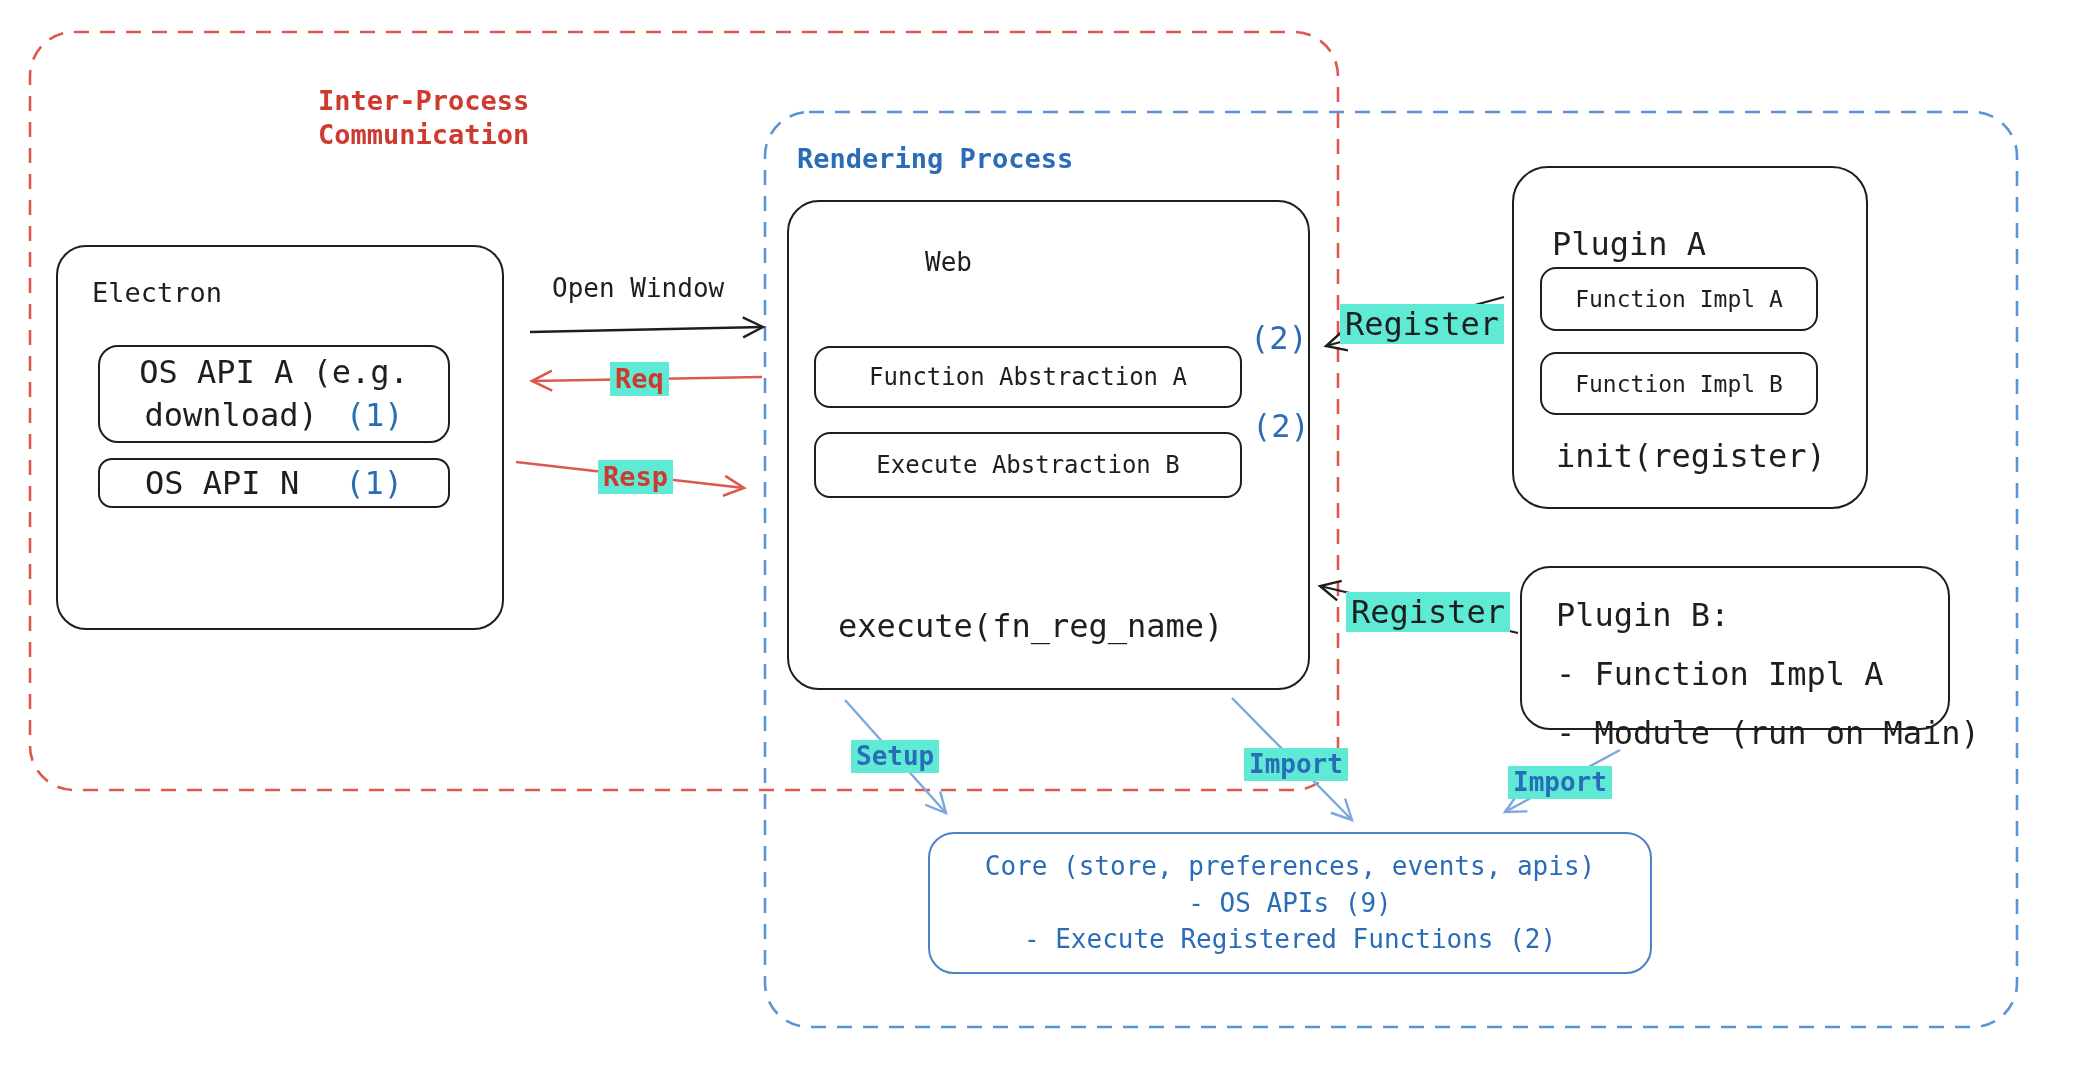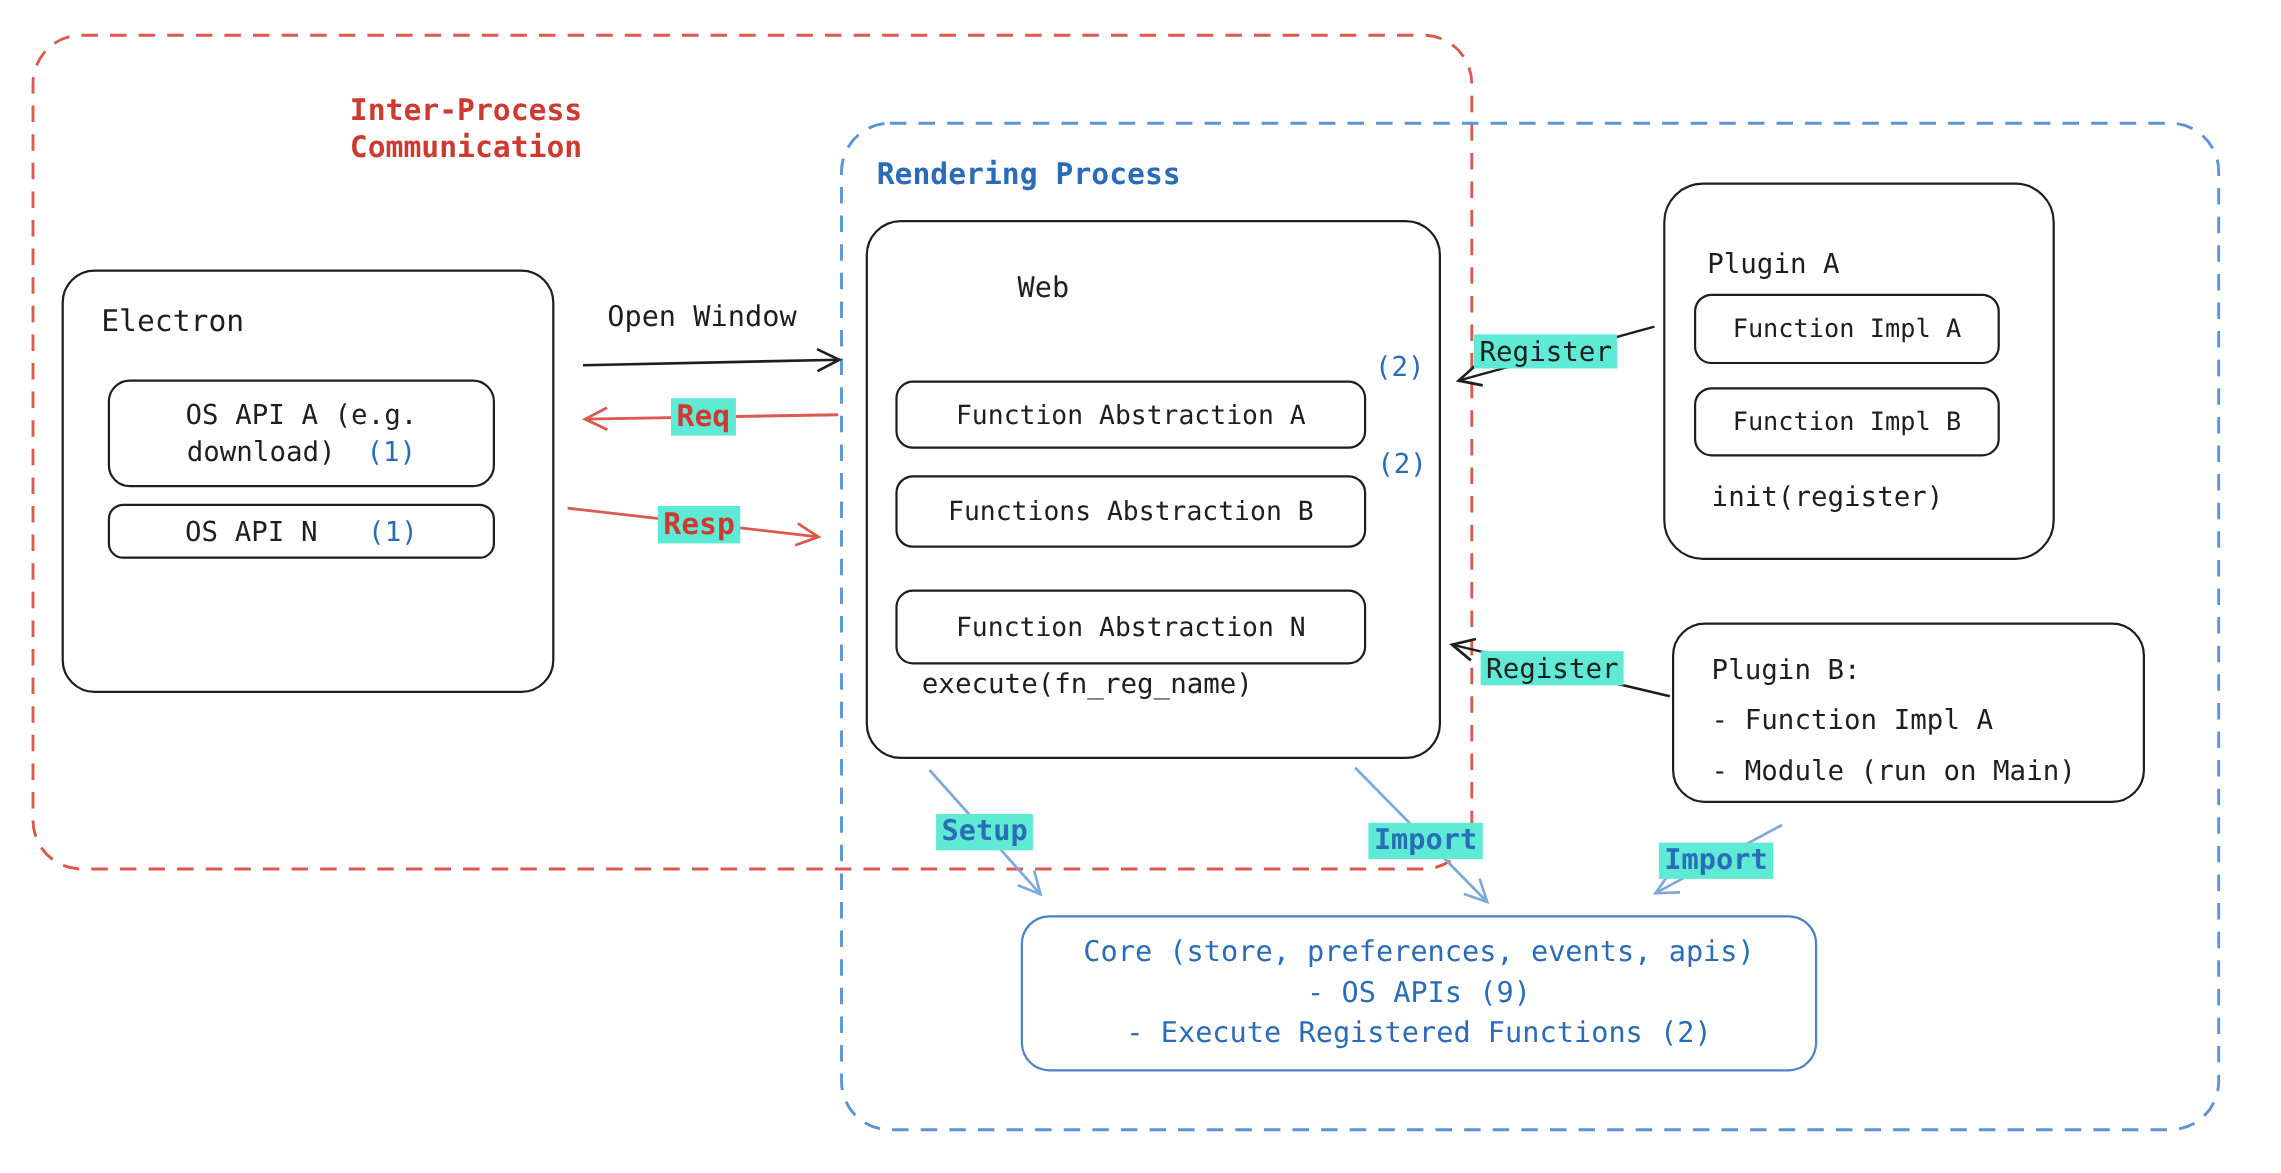--- a/index.html
+++ b/index.html
@@ -9,21 +9,21 @@
   .arrows{position:absolute;left:0;top:0;z-index:1;}
   .box{position:absolute;border:2.4px solid #1e1e1e;border-radius:18px;
        background:transparent;z-index:2;box-sizing:border-box;}
   .centered{display:flex;flex-direction:column;align-items:center;justify-content:center;text-align:center;}
   .lbl{position:absolute;white-space:pre;z-index:3;line-height:1.25;}
   .on-line{background:#5eead4;padding:0 5px;}
   .red{color:#cf3a30;}
   .blue{color:#2a6cb8;}
   .blue-box{border-color:#4b82c6;}
   .bold{font-weight:bold;}
-  .f23{font-size:23px;}.f24{font-size:24px;margin-top:44px;}.f25{font-size:25px;}
+  .f23{font-size:23px;}.f24{font-size:24px;margin-top:44px;}.f25{font-size:32px;}
   .f26{font-size:26px;}.f27{font-size:27px;}
   .badge{margin-left:28px;}
   .badge-n{margin-left:46px;}
   .line2{line-height:1.35;}
   .vlist{line-height:1.84;}
   .core-text{line-height:1.4;}
 </style>
 </head>
 <body>
 
@@ -77,27 +77,24 @@
 
   <div class="box" style="left:787px;top:200px;width:523px;height:490px;border-radius:32px;"></div>
   <div class="lbl f26" style="left:925px;top:246px;">Web</div>
 
   <div class="box centered f24" style="left:814px;top:302px;width:428px;height:62px;border-radius:16px;">
     <span>Function Abstraction A</span>
   </div>
   <div class="lbl blue f25" style="left:1250px;top:318px;">(2)</div>
 
   <div class="box centered f24" style="left:814px;top:388px;width:428px;height:66px;border-radius:16px;">
-    <span>Functions Abstraction B</span>
+    <span>Execute Abstraction B</span>
   </div>
   <div class="lbl blue f25" style="left:1252px;top:406px;">(2)</div>
 
-  <div class="box centered f24" style="left:814px;top:492px;width:428px;height:68px;border-radius:16px;">
-    <span>Function Abstraction N</span>
-  </div>
 
   <div class="lbl f25" style="left:838px;top:606px;">execute(fn_reg_name)</div>
 
   <div class="lbl f25 on-line" style="left:1340px;top:304px;">Register</div>
   <div class="lbl f25 on-line" style="left:1346px;top:592px;">Register</div>
 
   <div class="box" style="left:1512px;top:166px;width:356px;height:343px;border-radius:36px;"></div>
   <div class="lbl f25" style="left:1552px;top:224px;">Plugin A</div>
   <div class="box centered f23" style="left:1540px;top:267px;width:278px;height:64px;border-radius:16px;">
     <span>Function Impl A</span>

